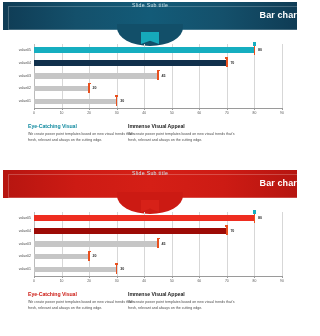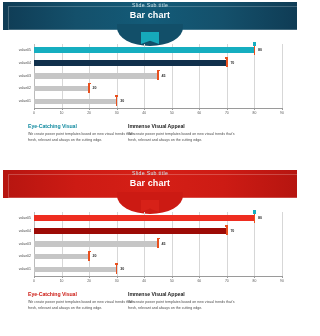--- a/index.html
+++ b/index.html
@@ -11,21 +11,21 @@
   .hdr-wrap{position:relative;height:38px;}
   .hdr-band{position:absolute;left:3px;top:2px;width:294px;height:28px;}
   .hdr-band.teal{background:linear-gradient(to right,#0f3c55 0%,#14506b 25%,#135b78 50%,#14506b 75%,#0f3c55 100%);}
   .hdr-band.red{background:linear-gradient(to right,#b61510 0%,#cd1b14 25%,#d51f16 50%,#cd1b14 75%,#b61510 100%);}
   .hdr-inner-line{position:absolute;left:5px;top:4px;width:290px;height:24px;border:1px solid rgba(255,255,255,.22);box-sizing:border-box;}
   .hdr-bump{position:absolute;left:117px;top:24px;width:66px;height:22px;border-bottom-left-radius:40px 22px;border-bottom-right-radius:40px 22px;}
   .hdr-bump.teal{background:#124f69;}
   .hdr-bump.red{background:#cc1a13;}
   .hdr-text{position:absolute;left:0;top:3px;width:300px;text-align:center;color:#fff;line-height:1;}
   .hdr-sub{font-size:5.2px;letter-spacing:.3px;color:#cfe3ea;}
-  .hdr-title{font-size:9px;font-weight:bold;margin-top:2.5px;letter-spacing:.1px;}
+  .hdr-title{font-size:9px;font-weight:bold;margin-top:2.5px;letter-spacing:.1px;text-align:right;}
   .ribbon{position:absolute;left:141px;top:32px;width:18px;height:12px;}
   .ribbon .flag{position:absolute;left:0;top:0;width:18px;height:12px;clip-path:polygon(0 0,100% 0,100% 100%,50% 72%,0 100%);}
   .ribbon.teal .flag{background:#16a9bb;}
   .ribbon.red .flag{background:#d72118;}
   .ribbon .notch{position:absolute;left:6px;top:0;width:6px;height:9px;}
   .ribbon.teal .notch{background:#0e5f6c;}
   .ribbon.red .notch{background:#8c0f0a;}
 
   
   .chart-area{position:absolute;left:0;top:40px;width:300px;height:80px;}

